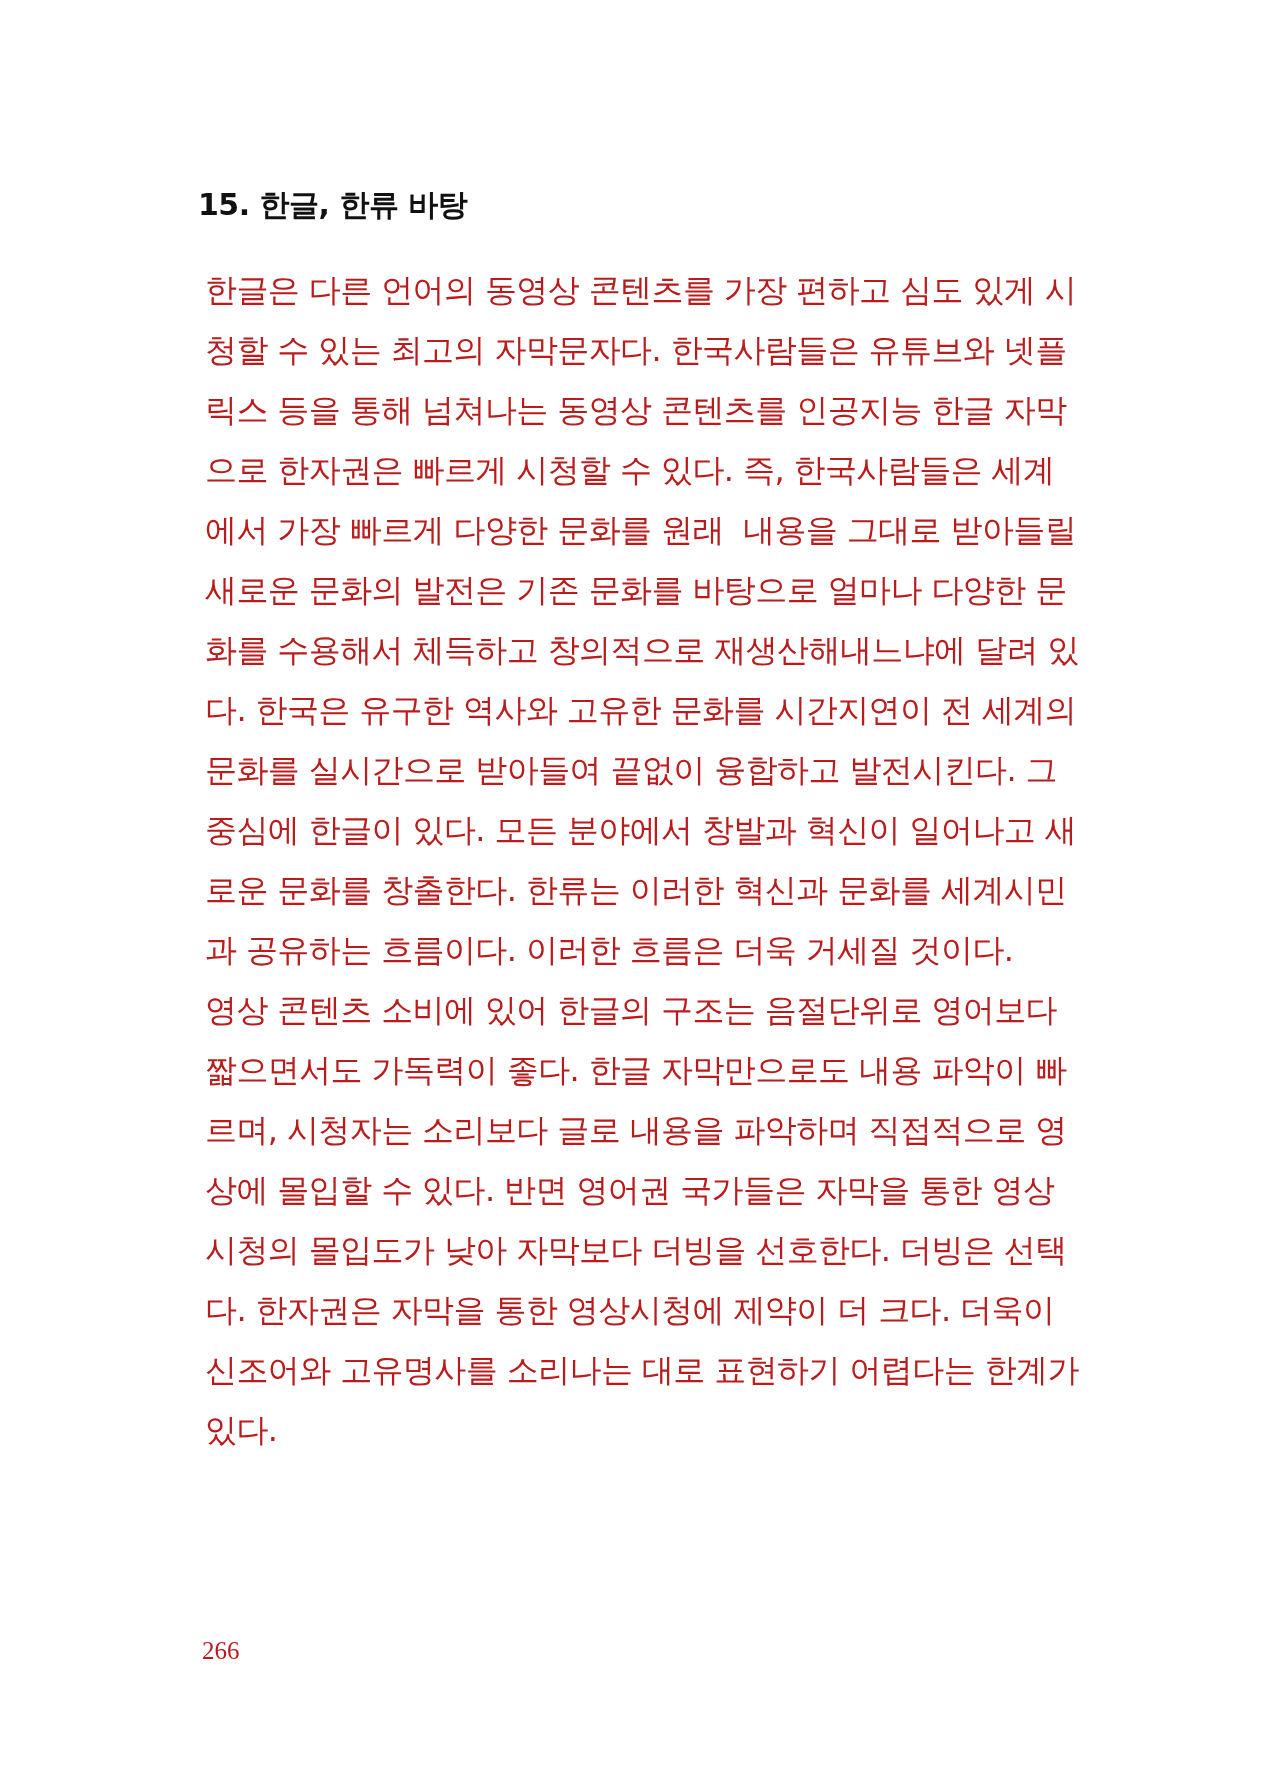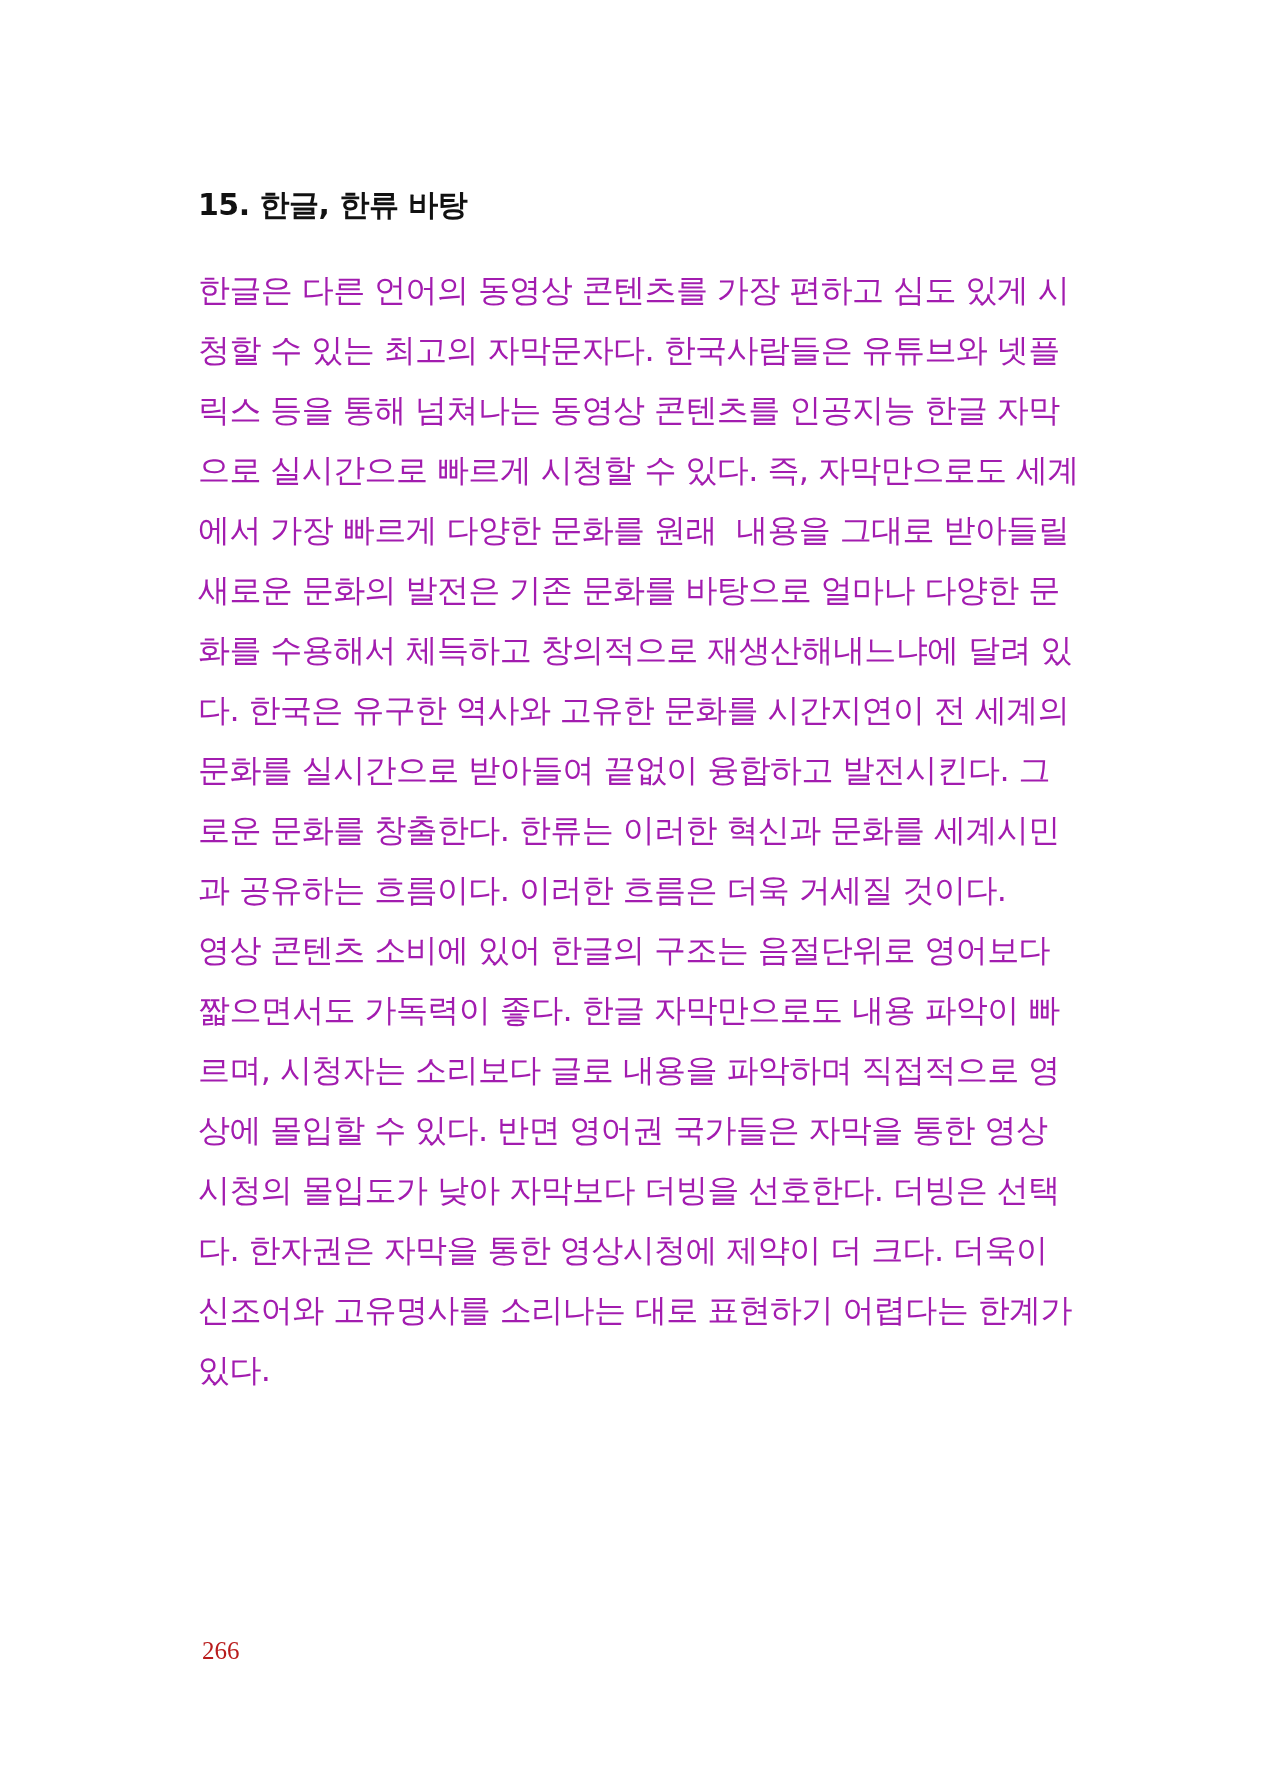--- a/index.html
+++ b/index.html
@@ -39,21 +39,22 @@
       top: 260px;
       width: 920px;
     }
     .line {
       display: block;
       height: 60px;
       line-height: 60px;
       font-size: 32px;
       white-space: pre;
       letter-spacing: -0.6px;
-      color: #a21caf;
+      color: #b91c1c;
+      margin-left: 7px;
     }
     .page-number {
       position: absolute;
       left: 202px;
       top: 1636px;
       font-family: "Liberation Serif", "DejaVu Serif", serif;
       font-size: 25px;
       line-height: 30px;
       color: #b91c1c;
     }
@@ -62,26 +63,27 @@
 <body>
 
 <div class="page">
 
   <div class="title">15. 한글, 한류 바탕</div>
 
   <div class="body-text">
     <span class="line">한글은 다른 언어의 동영상 콘텐츠를 가장 편하고 심도 있게 시</span>
     <span class="line">청할 수 있는 최고의 자막문자다. 한국사람들은 유튜브와 넷플</span>
     <span class="line">릭스 등을 통해 넘쳐나는 동영상 콘텐츠를 인공지능 한글 자막</span>
-    <span class="line">으로 실시간으로 빠르게 시청할 수 있다. 즉, 자막만으로도 세계</span>
+    <span class="line">으로 한자권은 빠르게 시청할 수 있다. 즉, 한국사람들은 세계</span>
     <span class="line">에서 가장 빠르게 다양한 문화를 원래  내용을 그대로 받아들릴</span>
     <span class="line">새로운 문화의 발전은 기존 문화를 바탕으로 얼마나 다양한 문</span>
     <span class="line">화를 수용해서 체득하고 창의적으로 재생산해내느냐에 달려 있</span>
     <span class="line">다. 한국은 유구한 역사와 고유한 문화를 시간지연이 전 세계의</span>
     <span class="line">문화를 실시간으로 받아들여 끝없이 융합하고 발전시킨다. 그</span>
+    <span class="line">중심에 한글이 있다. 모든 분야에서 창발과 혁신이 일어나고 새</span>
     <span class="line">로운 문화를 창출한다. 한류는 이러한 혁신과 문화를 세계시민</span>
     <span class="line">과 공유하는 흐름이다. 이러한 흐름은 더욱 거세질 것이다.</span>
     <span class="line">영상 콘텐츠 소비에 있어 한글의 구조는 음절단위로 영어보다</span>
     <span class="line">짧으면서도 가독력이 좋다. 한글 자막만으로도 내용 파악이 빠</span>
     <span class="line">르며, 시청자는 소리보다 글로 내용을 파악하며 직접적으로 영</span>
     <span class="line">상에 몰입할 수 있다. 반면 영어권 국가들은 자막을 통한 영상</span>
     <span class="line">시청의 몰입도가 낮아 자막보다 더빙을 선호한다. 더빙은 선택</span>
     <span class="line">다. 한자권은 자막을 통한 영상시청에 제약이 더 크다. 더욱이</span>
     <span class="line">신조어와 고유명사를 소리나는 대로 표현하기 어렵다는 한계가</span>
     <span class="line">있다.</span>

